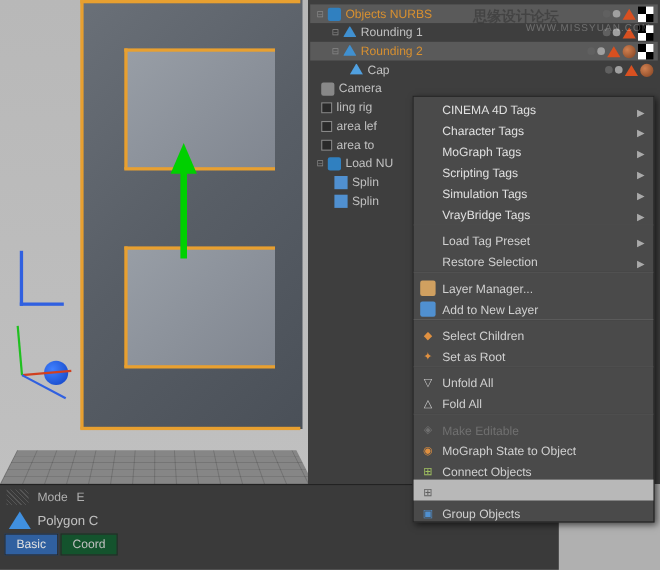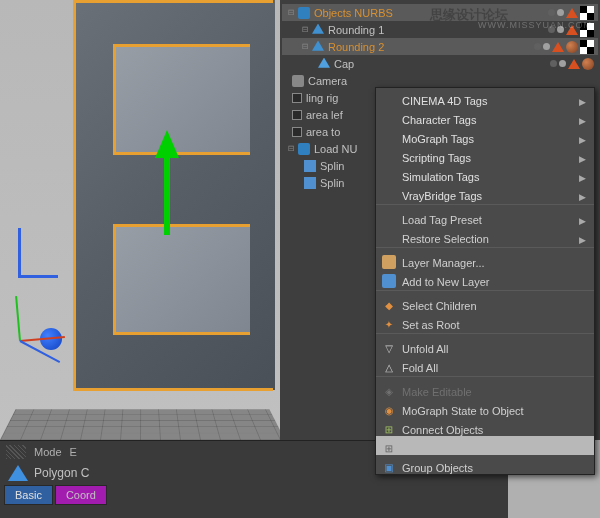--- a/index.html
+++ b/index.html
@@ -49,21 +49,21 @@
 .menu-sep { height: 1px; background: #2a2a2a; margin: 2px 0; border-bottom: 1px solid #5a5a5a; }
 .menu-arrow { position: absolute; right: 8px; font-size: 9px; color: #aaa; }
 .menu-icon { width: 14px; height: 14px; margin-right: 6px; display: inline-flex; align-items: center; justify-content: center; font-size: 10px; }
 
 .attr-panel { position: absolute; left: 0; bottom: 0; width: 508px; height: 78px; background: #3a3a3a; border-top: 1px solid #222; }
 .attr-header { display: flex; align-items: center; height: 22px; padding: 0 6px; font-size: 11px; color: #b0b0b0; gap: 8px; }
 .attr-hatch { width: 20px; height: 14px; background: repeating-linear-gradient(45deg, #555 0px, #555 1px, transparent 1px, transparent 3px); }
 .attr-title { display: flex; align-items: center; padding: 2px 8px; font-size: 12px; color: #c0c0c0; }
 .attr-tri { width: 0; height: 0; border-left: 10px solid transparent; border-right: 10px solid transparent; border-bottom: 16px solid #4090e0; margin-right: 6px; }
 .attr-tabs { display: flex; padding: 2px 4px; gap: 2px; font-size: 11px; }
-.attr-tab { padding: 3px 10px; background: #a21caf; color: #c0c0c0; border: 1px solid #282828; }
+.attr-tab { padding: 3px 10px; background: #14532d; color: #c0c0c0; border: 1px solid #282828; }
 .attr-tab.active { background: #3060a0; color: #e0e0e0; }
 
 .watermark { position: absolute; top: 6px; left: 430px; font-size: 13px; color: rgba(0,0,0,0.25); font-weight: bold; z-index: 200; }
 .watermark2 { position: absolute; top: 20px; right: 8px; font-size: 9px; color: rgba(255,255,255,0.25); z-index: 200; letter-spacing: 1px; }
 </style>
 </head>
 <body>
 
 <div class="viewport">
   <div class="grid-floor"></div>

